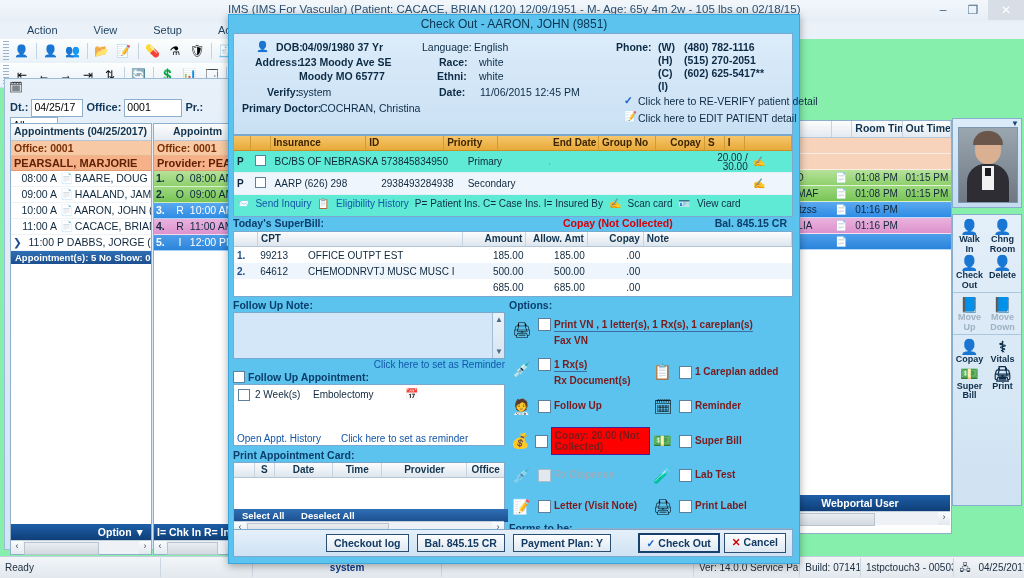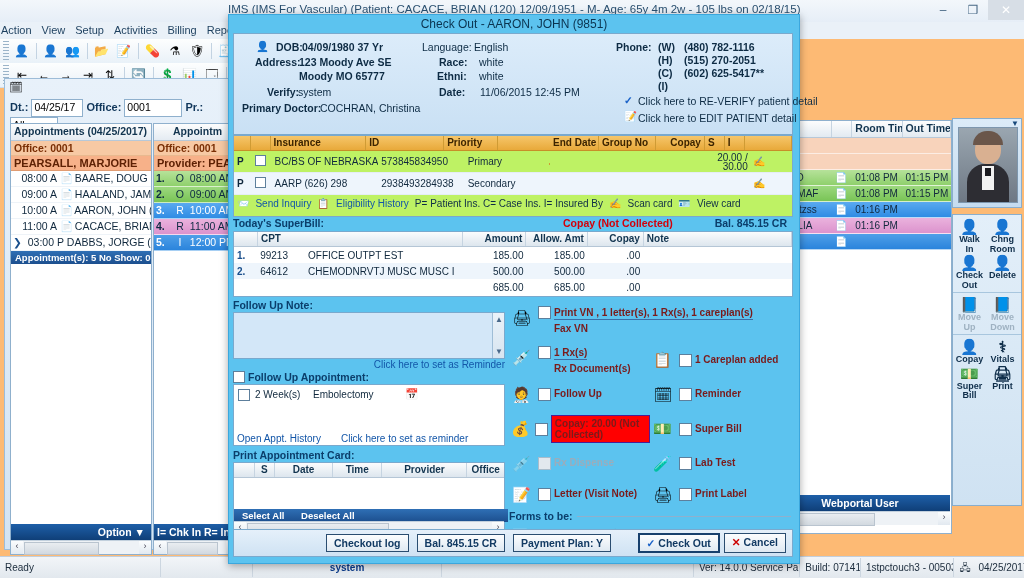--- a/index.html
+++ b/index.html
@@ -4,32 +4,32 @@
 <style>
   html,body{margin:0;padding:0;}
   body{
     width:1024px;height:578px;overflow:hidden;
     font-family:"Liberation Sans", sans-serif;
     font-size:11px;
     background:#b9d7ef;
     -webkit-font-smoothing:none;
   }
   
-  #app{position:absolute;inset:0;background:#fdba74;}
+  #app{position:absolute;inset:0;background:#86efac;}
   #titlebar{position:absolute;left:0;top:0;width:1024px;height:22px;
     background:linear-gradient(#f3f7fb,#e6eef7);border-bottom:1px solid #bcd2e6;}
   #titlebar .tt{position:absolute;left:228px;top:3px;width:700px;color:#2a5070;font-size:11.5px;
     white-space:nowrap;overflow:hidden;}
   #titlebar .wbtns{position:absolute;right:0;top:0;display:flex;}
   #titlebar .wbtn{width:30px;height:20px;display:flex;align-items:center;justify-content:center;
     color:#4a6a86;font-size:12px;}
   #titlebar .wbtn.close{background:#d7dee6;color:#fff;width:36px;}
 
   #menubar{position:absolute;left:0;top:22px;width:1024px;height:17px;background:#eaf1f8;}
-  #menubar .mi{float:left;padding:2px 9px 0 1px;color:#1c3f5e;font-size:11px;cursor:default;}
+  #menubar .mi{float:left;padding:2px 9px 0 27px;color:#1c3f5e;font-size:11px;cursor:default;}
 
   .tbar{position:absolute;left:0;height:24px;background:linear-gradient(#fdfefe,#e9f1f8);
     border-bottom:1px solid #cfdceb;width:688px;}
   #tbar1{top:39px;}
   #tbar2{top:63px;}
   .tbar .grip{float:left;width:6px;height:20px;margin:2px 2px 0 3px;
     background:repeating-linear-gradient(#9bb4c9 0 1px,transparent 1px 3px);}
   .tbar .ti{float:left;width:20px;height:20px;margin:2px 1px 0 1px;border-radius:2px;
     display:flex;align-items:center;justify-content:center;font-size:12px;}
   .tbar .sep{float:left;width:1px;height:16px;margin:4px 3px 0 3px;background:#c3d3e2;}
@@ -122,21 +122,21 @@
 
   .panel{background:linear-gradient(#dcecfa,#c9e0f4);border:1px solid #7aa9cd;}
 
   
   #phdr{position:absolute;left:0;top:0;width:558px;height:100px;}
   #phdr .t{position:absolute;font-size:10.5px;color:#0d2b44;white-space:nowrap;}
   #phdr .bold{font-weight:bold;}
   .lnk{color:#1356a8;font-size:10px;white-space:nowrap;}
 
   
-  #instab{position:absolute;left:0;top:102px;width:558px;height:80px;background:#bef264;border:1px solid #7aa9cd;}
+  #instab{position:absolute;left:0;top:102px;width:558px;height:80px;background:#5eead4;border:1px solid #7aa9cd;}
   .ihdr{display:flex;height:14px;background:linear-gradient(#f6c66a,#e8a93a);
     border-bottom:1px solid #c78f28;font-weight:bold;color:#3c2400;font-size:10px;}
   .ihdr div{padding:1px 3px;border-right:1px solid #cf9b34;white-space:nowrap;overflow:hidden;}
   .irow{display:flex;height:21px;font-size:10px;color:#10283d;align-items:center;border-bottom:1px solid #e5edf5;}
   .irow.alt{background:#eef5fc;}
   .irow div{padding:0 3px;white-space:nowrap;overflow:hidden;}
   .ic-p{width:13px;font-weight:bold;}
   .ic-cb{width:15px;}
   .ic-ins{width:110px;}
   .ic-id{width:88px;}
@@ -298,21 +298,21 @@
         <span class="di">📄</span>
         <span>AARON, JOHN  (9851</span>
       </div>
       <div class="arow">
         <span class="tm">11:00 A</span>
         <span class="di">📄</span>
         <span>CACACE, BRIAN  (120</span>
       </div>
       <div class="arow">
         <span class="di" style="width:8px;color:#1a4f8c;">❯</span>
-        <span class="tm" style="width:40px;">03:00 P</span>
+        <span class="tm" style="width:40px;">11:00 P</span>
         <span>DABBS, JORGE  (8570)</span>
       </div>
 
       <div class="statusline">Appointment(s): 5   No Show: 0</div>
 
       <div class="selbar">
         <div class="footbar">Option ▼</div>
         <div class="hscroll">
           <div class="ar" style="left:0;">‹</div>
           <div class="thumb"></div>
@@ -697,20 +697,21 @@
         <div class="hscroll" style="position:absolute;left:0;bottom:0;width:100%;">
           <div class="ar" style="left:0;">‹</div>
           <div class="thumb"></div>
           <div class="ar" style="right:0;">›</div>
         </div>
       </div>
       <div class="lnk" style="text-align:center;margin-top:2px;">Click here to print appointment card</div>
     </div>
 
     <div id="opts">
+      <div class="seclbl">Options:</div>
 
       <div class="orow2" style="height:42px;">
         <div class="ocell" style="width:282px;align-items:flex-start;">
           <div class="oico">🖨</div>
           <div class="ocb"></div>
           <div>
             <div class="otxt ulink" style="display:inline-block;">Print VN  , 1 letter(s), 1 Rx(s), 1 careplan(s)</div>
             <div class="otxt" style="margin-top:4px;">Fax VN</div>
           </div>
         </div>

